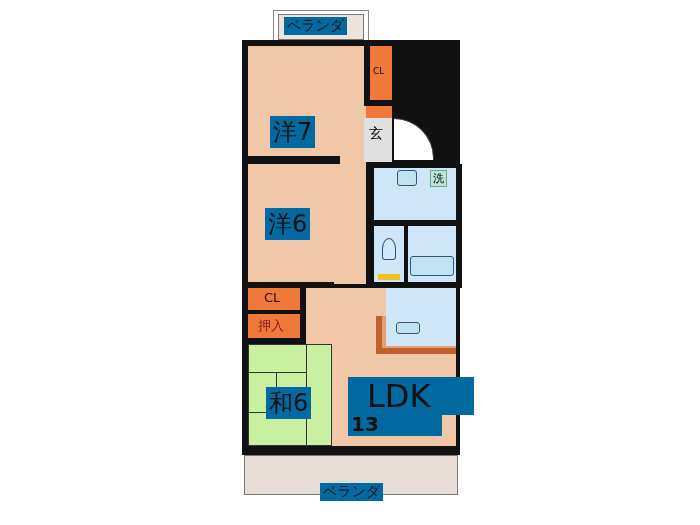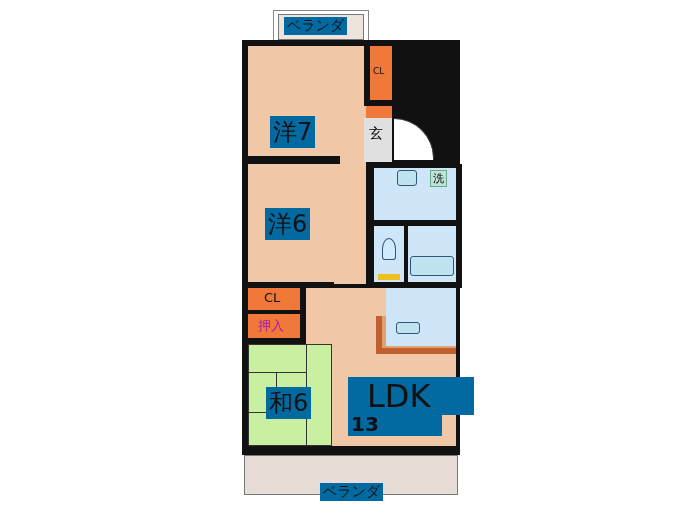--- a/index.html
+++ b/index.html
@@ -48,21 +48,21 @@
   <div class="abs" style="left:397px;top:170px;width:20px;height:16px;border:1.5px solid #357;border-radius:3px;background:#bfe3f0;"></div>
   <div class="abs wet" style="left:374px;top:226px;width:30px;height:56px;"></div>
   <div class="abs" style="left:382px;top:238px;width:14px;height:22px;border:1.5px solid #357;border-radius:50% 50% 3px 3px;background:#cfeaff;"></div>
   <div class="abs" style="left:378px;top:274px;width:22px;height:6px;background:#f0c020;"></div>
   <div class="abs wet" style="left:408px;top:226px;width:48px;height:56px;"></div>
   <div class="abs" style="left:410px;top:256px;width:44px;height:20px;border:1.5px solid #357;border-radius:3px;background:#bfe3f0;"></div>
 
   <div class="abs orange" style="left:248px;top:288px;width:52px;height:22px;"></div>
   <div class="abs" style="left:264px;top:290px;font-size:13px;color:#111;">CL</div>
   <div class="abs orange" style="left:248px;top:314px;width:52px;height:24px;"></div>
-  <div class="abs" style="left:258px;top:317px;font-size:13px;color:#a21caf;">押入</div>
+  <div class="abs" style="left:258px;top:317px;font-size:13px;color:#7f1d1d;">押入</div>
 
   <div class="abs floor" style="left:306px;top:288px;width:150px;height:158px;"></div>
   <div class="abs floor" style="left:338px;top:340px;width:118px;height:106px;"></div>
   <div class="abs wet" style="left:386px;top:288px;width:70px;height:58px;"></div>
   <div class="abs" style="left:376px;top:316px;width:80px;height:38px;border-left:6px solid #c06030;border-bottom:6px solid #c06030;background:#e0a070;"></div>
   <div class="abs wet" style="left:386px;top:316px;width:70px;height:30px;"></div>
   <div class="abs" style="left:396px;top:322px;width:24px;height:12px;border:1.5px solid #357;border-radius:3px;background:#bfe3f0;"></div>
   <div class="label" style="left:348px;top:377px;font-size:32px;padding:0 19px;width:88px;">LDK</div>
   <div class="label" style="left:348px;top:412px;font-size:20px;padding:0 3px;width:88px;font-weight:bold;">13</div>
 

